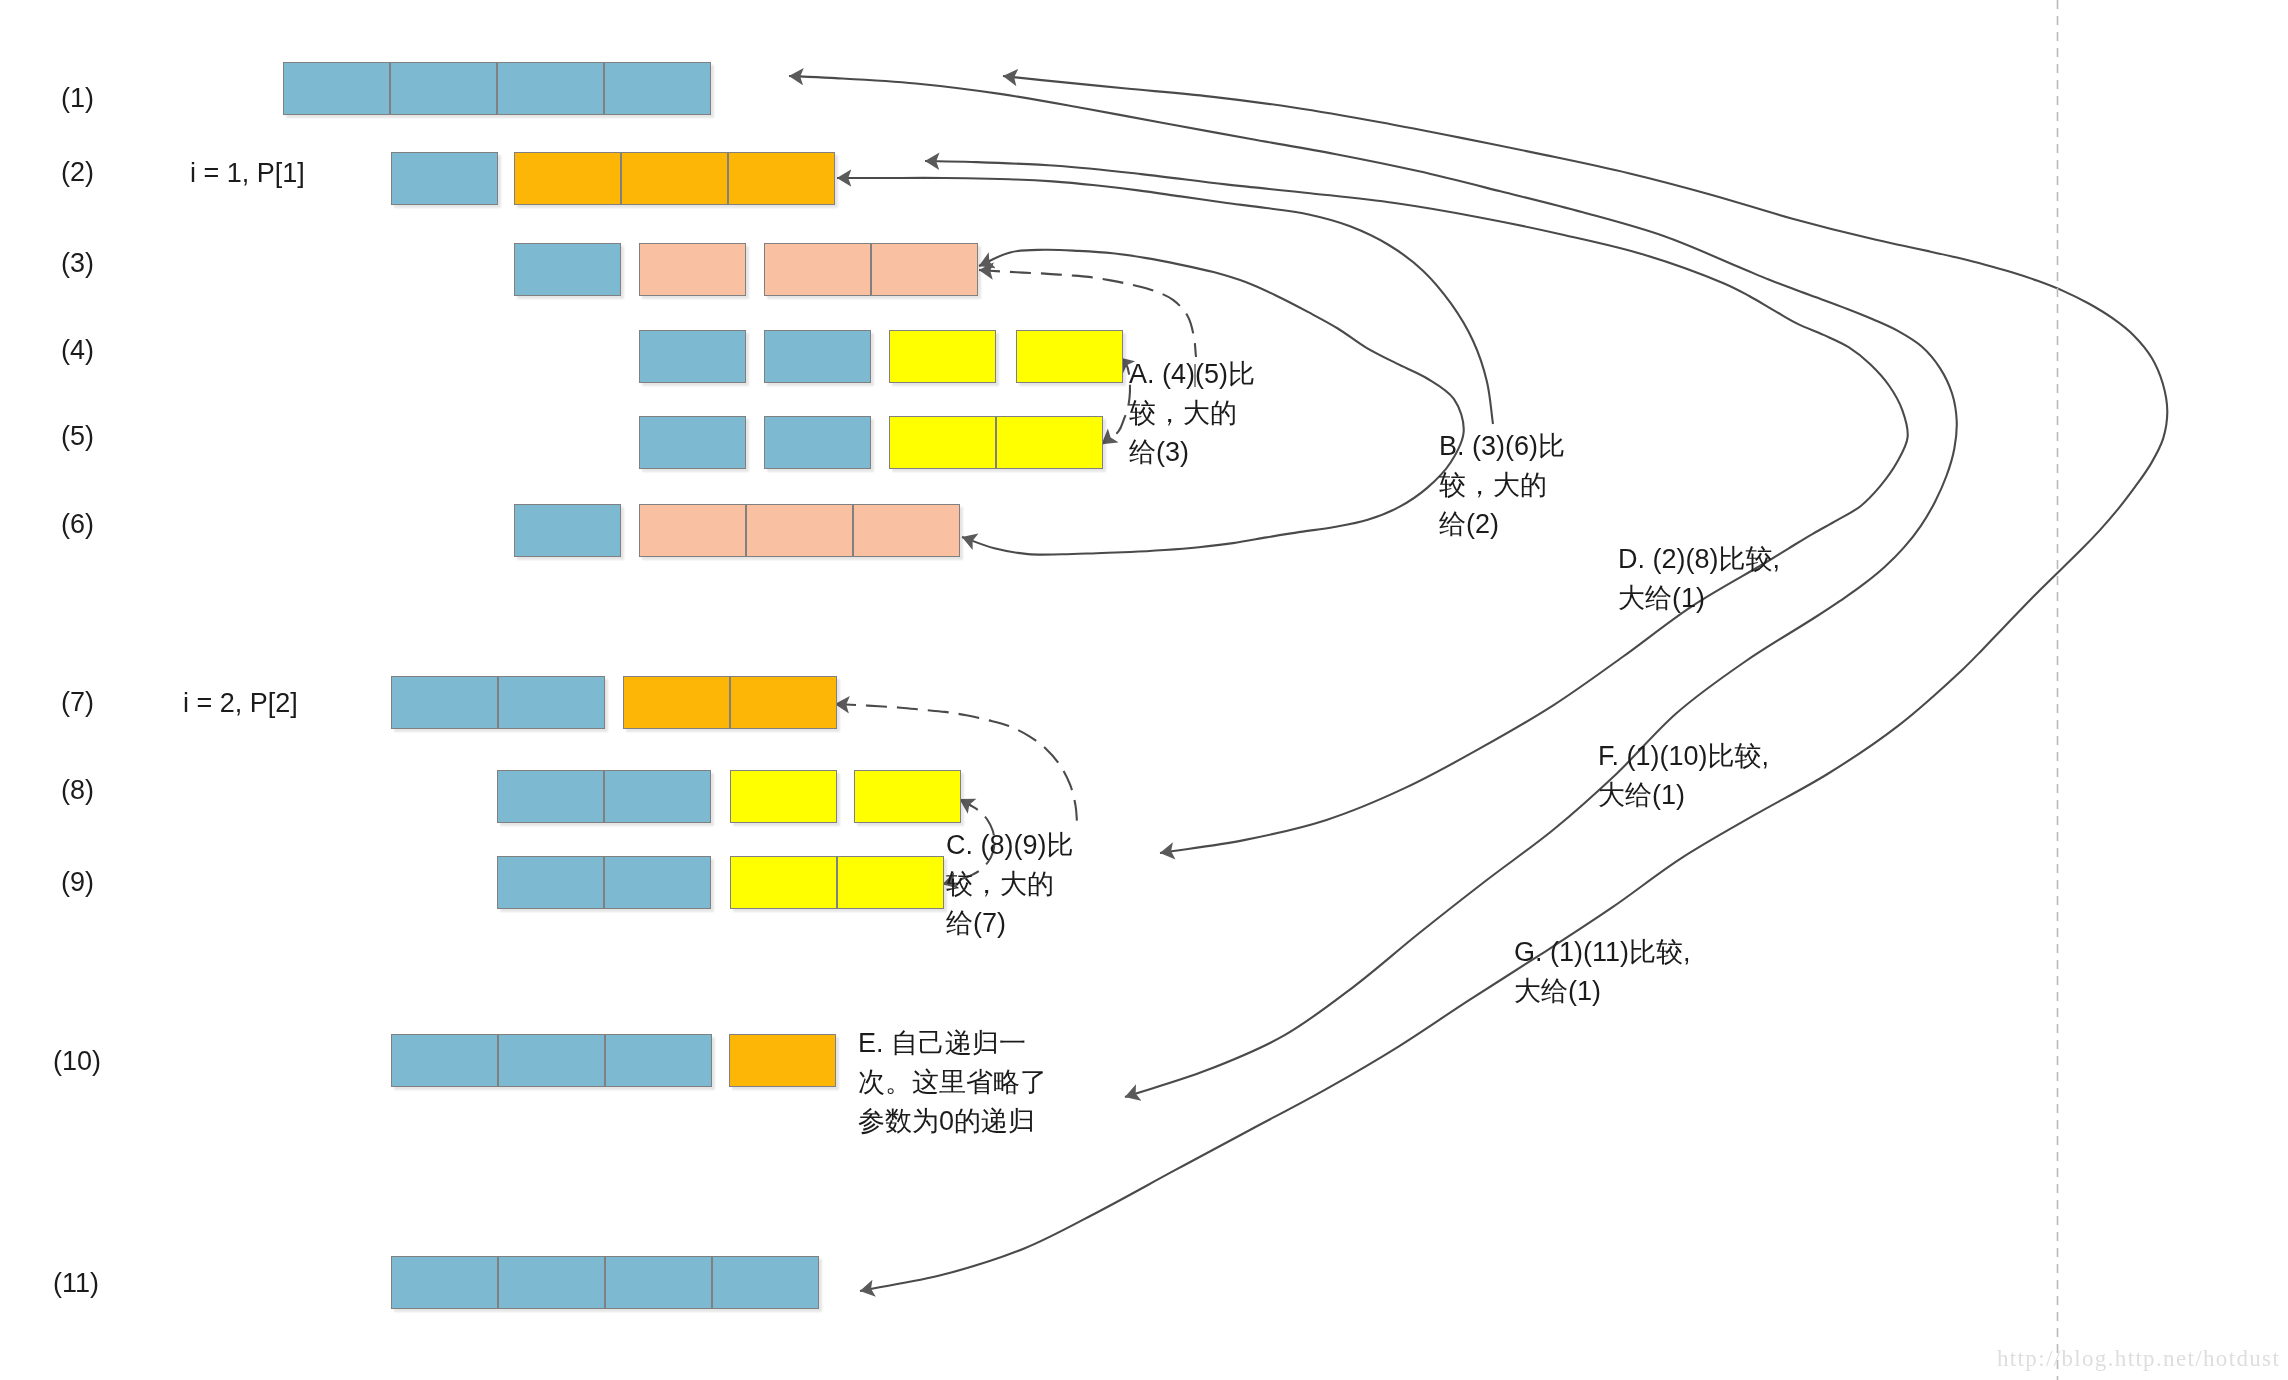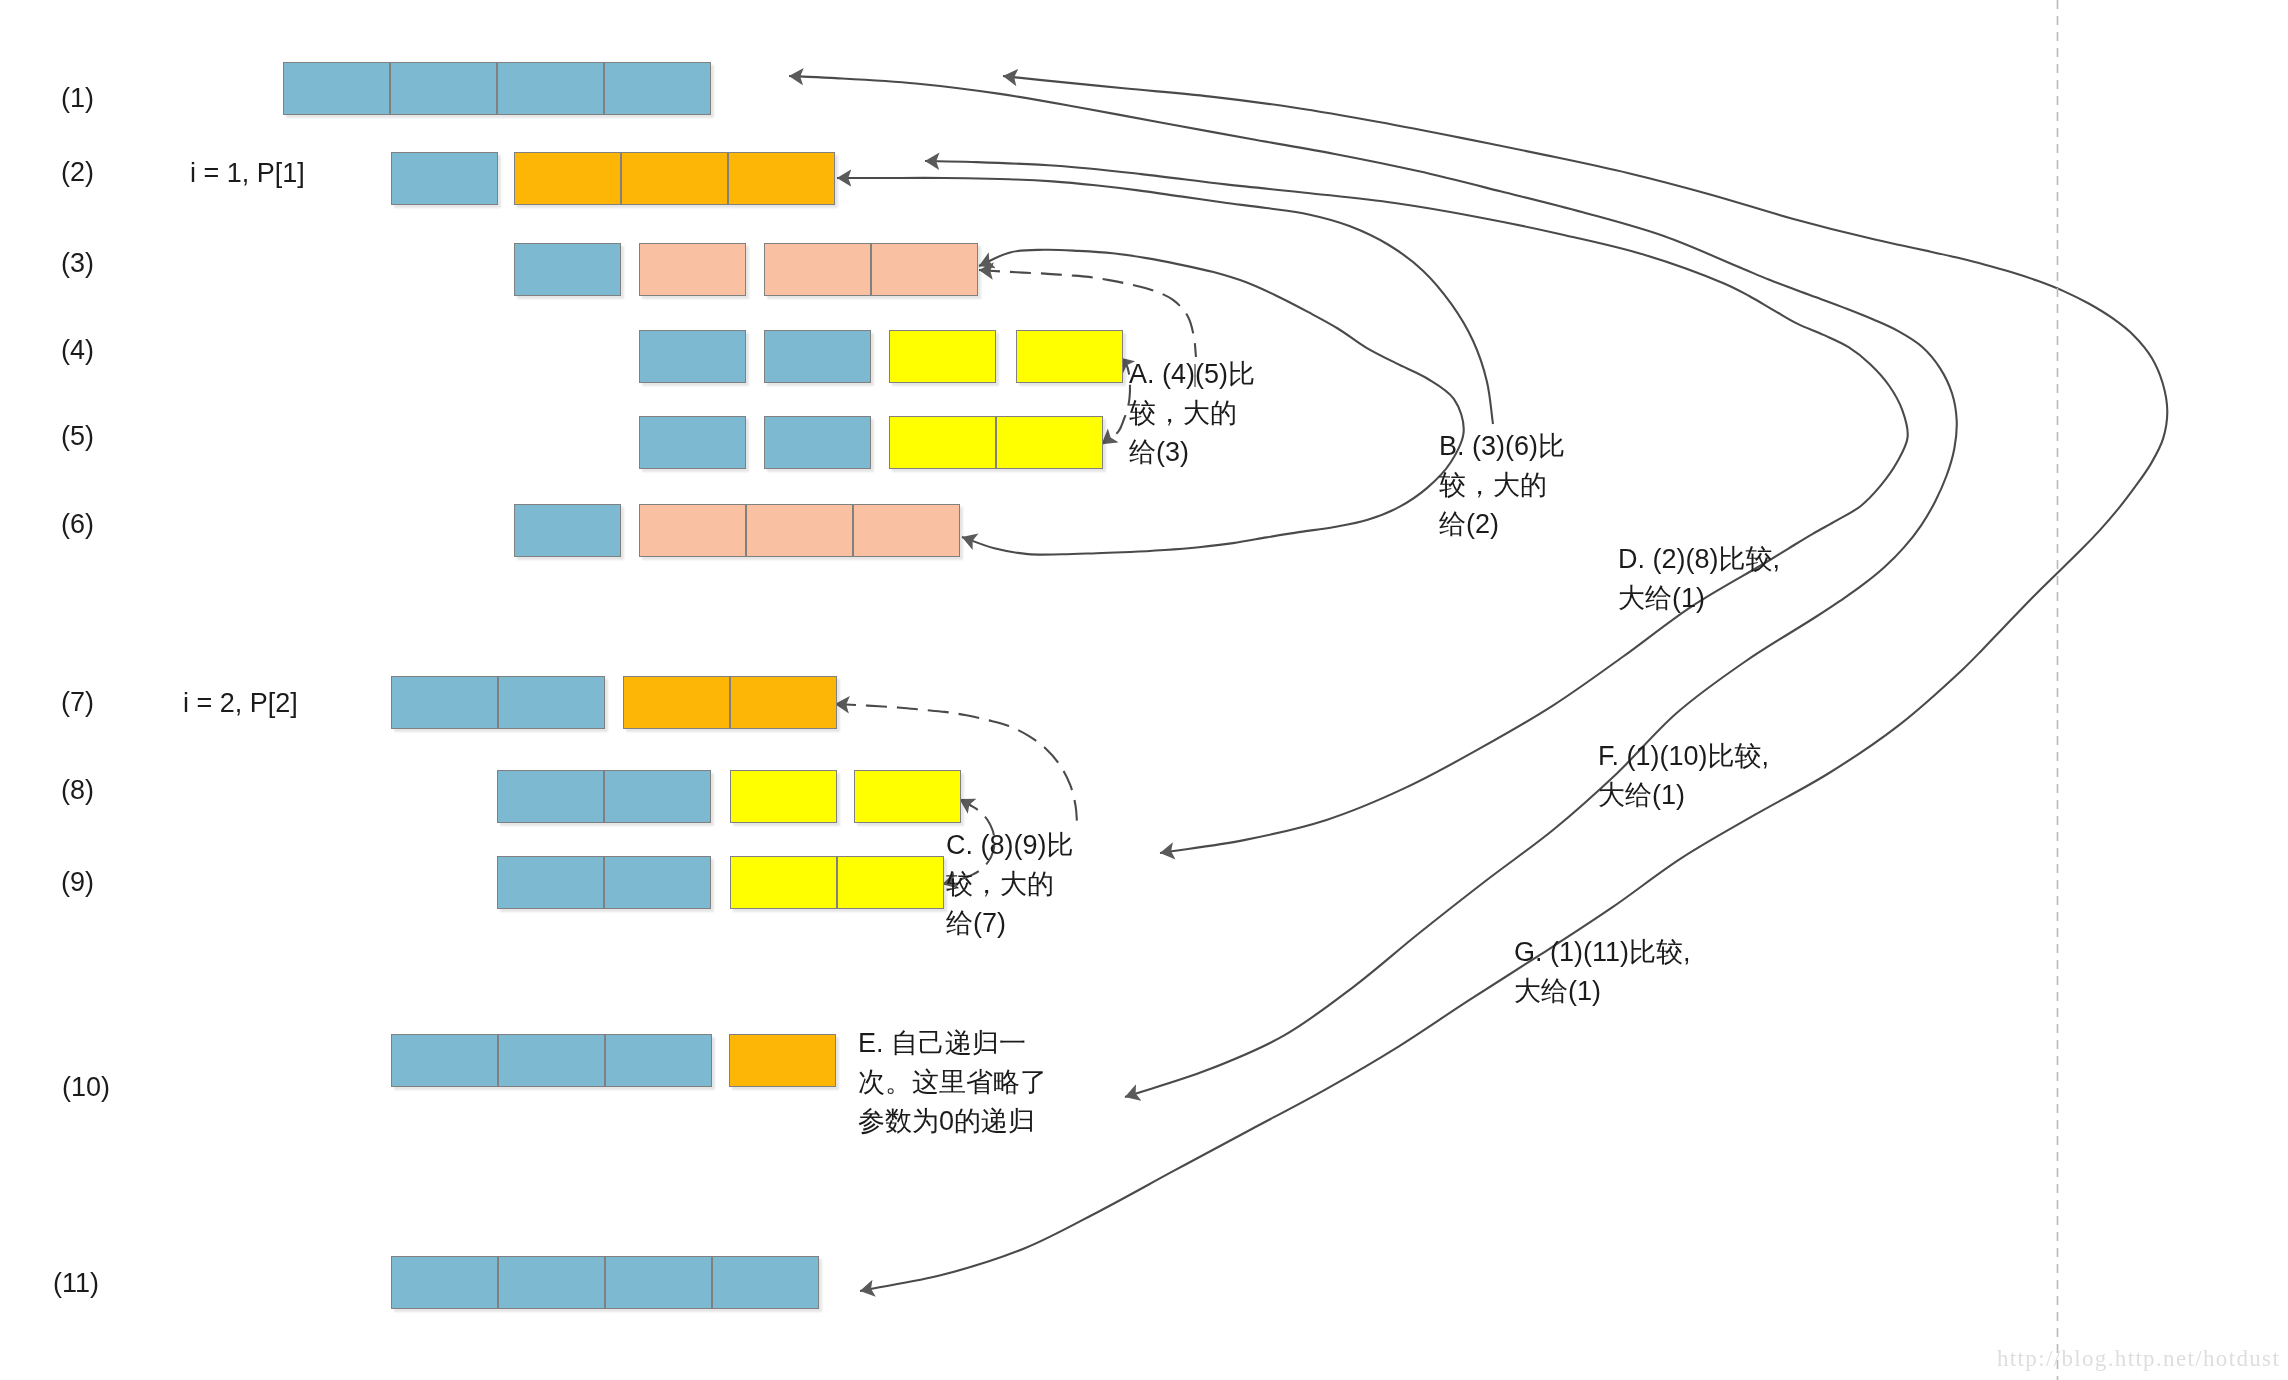--- a/index.html
+++ b/index.html
@@ -94,21 +94,21 @@
       <div class="rowlabel" style="left: 61px; top: 157px;">(2)</div>
       <div class="steplabel" style="left: 190px; top: 158px; text-align: center;">i = 1, P[1]</div>
       <div class="rowlabel" style="left: 61px; top: 248px;">(3)</div>
       <div class="rowlabel" style="left: 61px; top: 335px;">(4)</div>
       <div class="rowlabel" style="left: 61px; top: 421px;">(5)</div>
       <div class="rowlabel" style="left: 61px; top: 509px;">(6)</div>
       <div class="rowlabel" style="left: 61px; top: 687px;">(7)</div>
       <div class="steplabel" style="left: 183px; top: 688px;">i = 2, P[2]</div>
       <div class="rowlabel" style="left: 61px; top: 775px;">(8)</div>
       <div class="rowlabel" style="left: 61px; top: 867px;">(9)</div>
-      <div class="rowlabel" style="left: 53px; top: 1072px; margin-left: 9px;">(10)</div>
+      <div class="rowlabel" style="left: 53px; top: 1046px;">(10)</div>
       <div class="rowlabel" style="left: 53px; top: 1268px;">(11)</div>
     </div>
   <div id="notes">
       <div class="note" style="left: 1129px; top: 355px; width: 190px;">
         <div>A. (4)(5)比</div>
         <div>较，大的</div>
         <div>给(3)</div>
       </div>
       <div class="note" style="left: 1439px; top: 427px; width: 190px;">
         <div>B. (3)(6)比</div>

